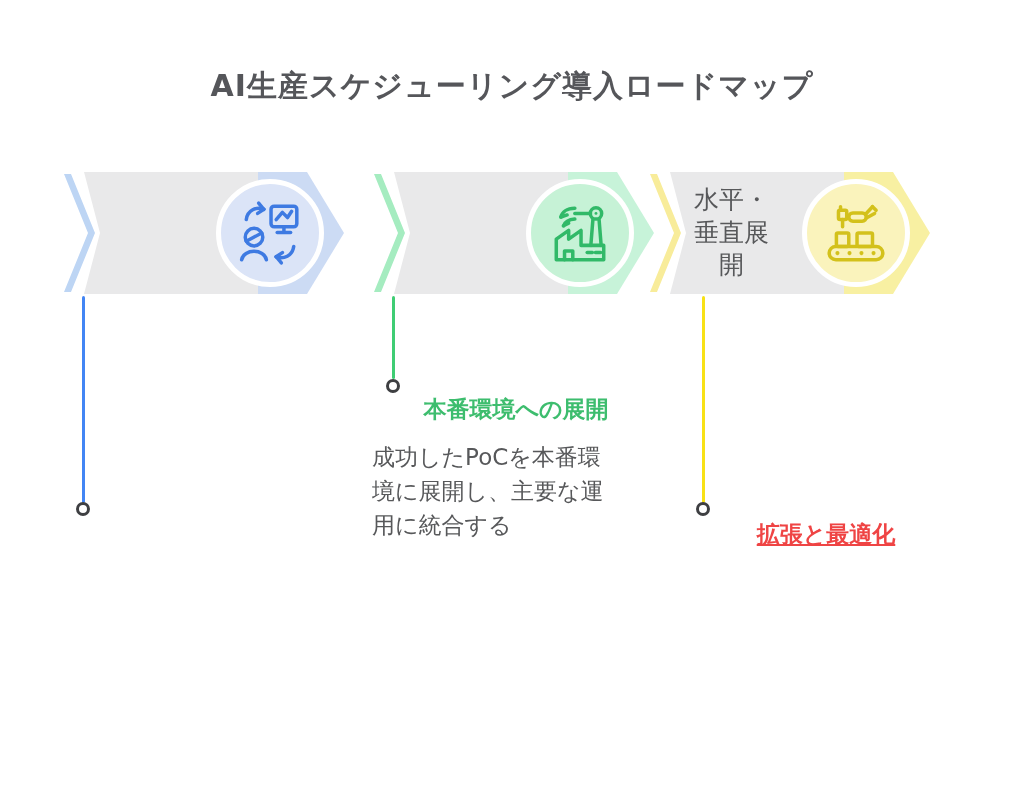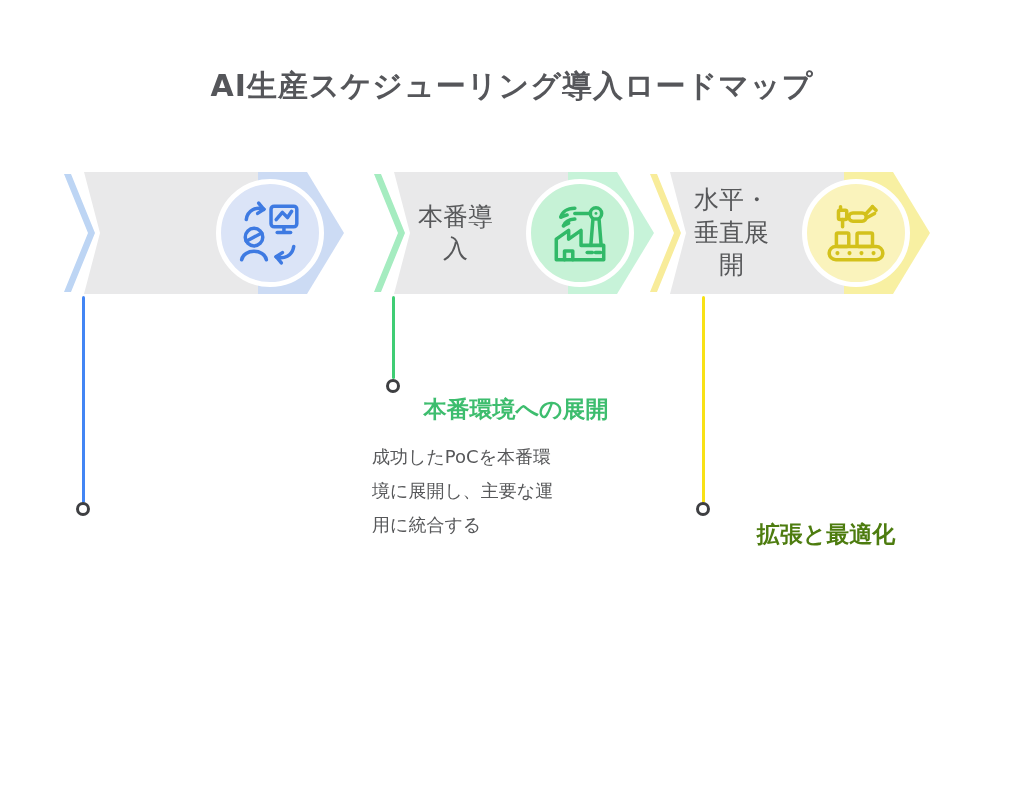--- a/index.html
+++ b/index.html
@@ -39,21 +39,21 @@
   .icon .fill{fill:currentColor;stroke:none;}
   
   .connector{position:absolute;width:3px;border-radius:2px;}
   .dot{
     position:absolute;width:8px;height:8px;border-radius:50%;
     border:3px solid #3e3f42;background:#ffffff;
   }
   
   .block{position:absolute;width:288px;}
   .block-heading{font-size:23px;font-weight:bold;margin:0 0 15px 0;text-align:center;}
-  .block-desc{font-size:18px;line-height:34px;color:#57585a;white-space:pre-line;}
+  .block-desc{font-size:23px;line-height:34px;color:#57585a;white-space:pre-line;}
 </style>
 </head>
 <body>
 
 <div class="canvas">
 
   <div class="title">AI生産スケジューリング導入ロードマップ</div>
 
   <div class="stage" style="left:58px">
     <div class="stripe" style="background-color: rgb(189, 213, 244);"></div>
@@ -75,22 +75,20 @@
         <path d="M38 55 L43 61"></path>
           <path d="M38 55 L44 51"></path>
       </svg>
     </div>
   </div>
 
   <div class="stage" style="left:368px">
     <div class="stripe" style="background-color: rgb(165, 236, 192);"></div>
     <div class="abody"></div>
     <div class="tip" style="background-color: rgb(199, 243, 217);"></div>
-    <div class="stage-label">本番導
-入</div>
     <div class="badge" style="background-color: rgb(198, 242, 214);">
       <svg class="icon" viewBox="0 0 64 64" style="color: rgb(49, 185, 104);">
         <path d="M9 58 V38 L21 29.5 V38 L33 29.5 V44 H55 V58 Z"></path>
         <path d="M17 58 V49.5 H25 V58"></path>
         <path d="M39 51 h5"></path>
           <path d="M47 51 h5"></path>
         <path d="M42.5 44 L44.5 19"></path>
           <path d="M52.5 44 L50.5 19"></path>
         <circle cx="47.5" cy="13" r="5.5"></circle>
         <circle class="fill" cx="47.5" cy="13" r="1.4"></circle>
@@ -141,16 +139,16 @@
 
 
   <div class="block" style="left:372px;top:394px">
     <div class="block-heading" style="color: rgb(61, 189, 110);">本番環境への展開</div>
     <div class="block-desc">成功したPoCを本番環
 境に展開し、主要な運
 用に統合する</div>
   </div>
 
   <div class="block" style="left:682px;top:519px">
-    <div class="block-heading" style="color: #4d7c0f;">拡張と最適化</div>
+    <div class="block-heading" style="color: #ef4444; text-decoration: underline;">拡張と最適化</div>
   </div>
 
 </div>
 
 </body></html>

